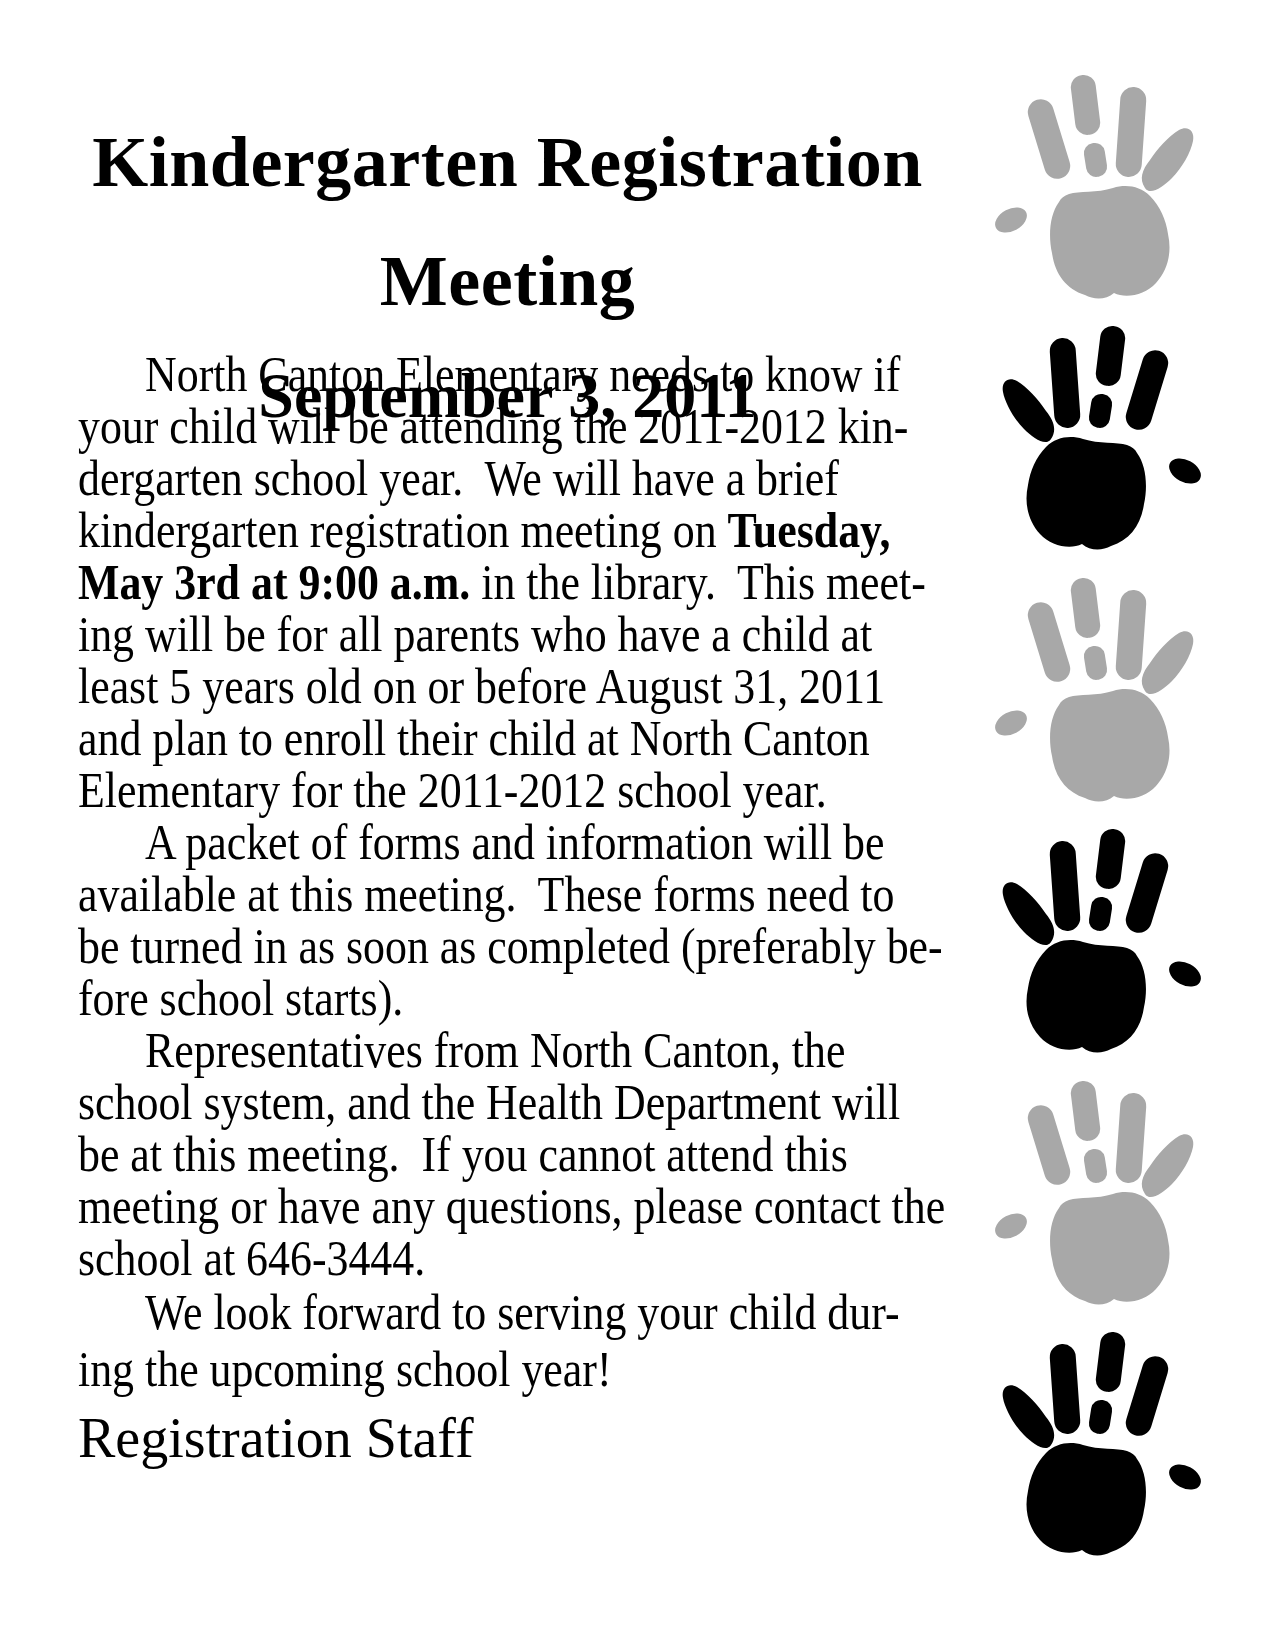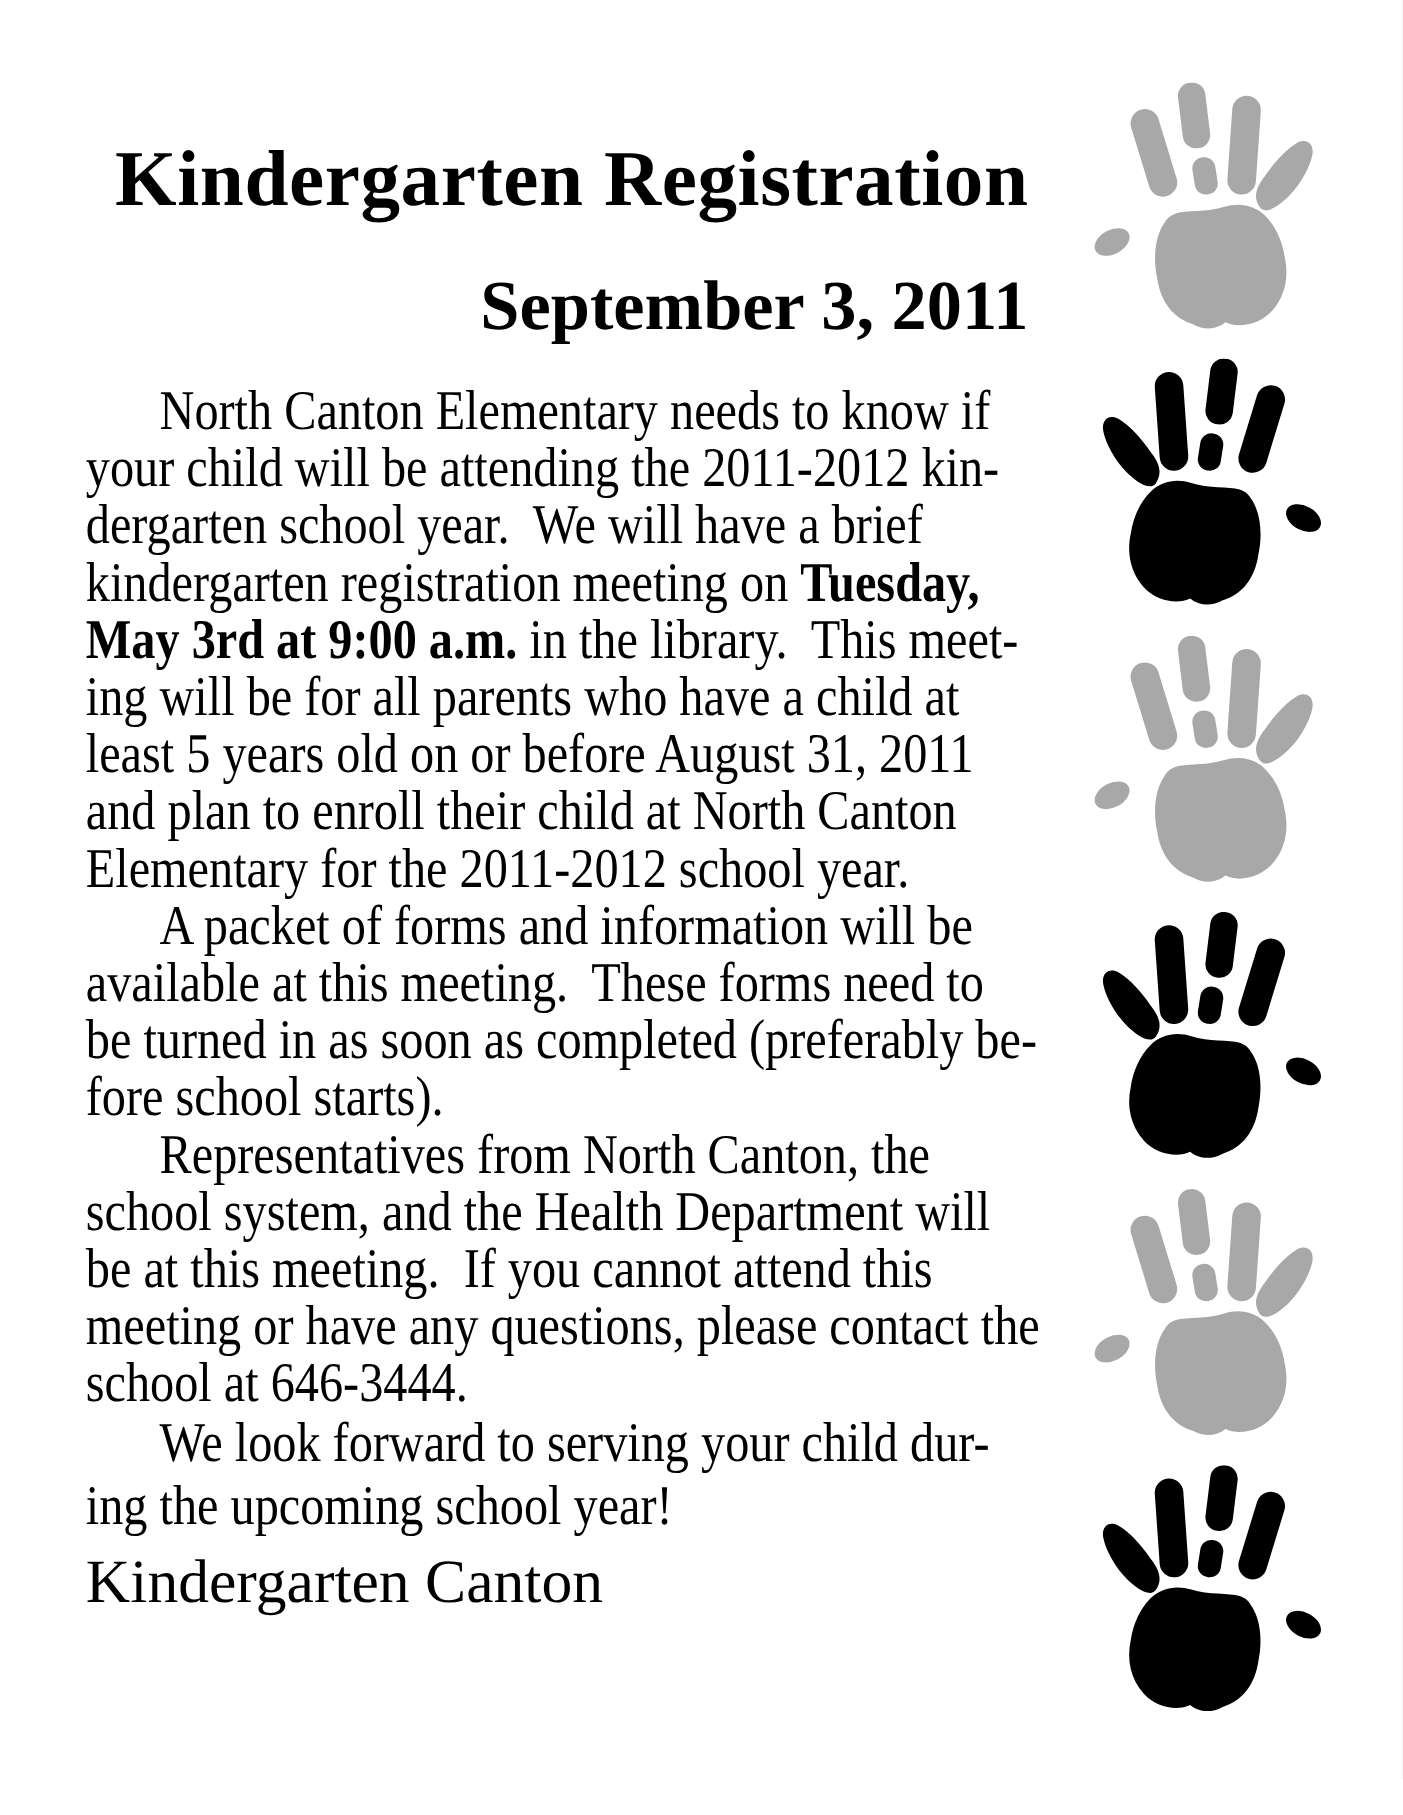--- a/index.html
+++ b/index.html
@@ -11,21 +11,21 @@
     background:#ffffff;
     overflow:hidden;
     font-family:"Liberation Serif","DejaVu Serif",serif;
     color:#000;
   }
   
   .title-block{
     position:absolute;
     left:80px; top:84px;
     width:855px;
-    text-align:right;
+    text-align:center;
     font-weight:bold;
     white-space:pre;
   }
   .title-line-1{font-size:72px;line-height:84px;letter-spacing:0.5px;}
   .title-line-2{font-size:72px;line-height:82px;letter-spacing:0.5px;}
   .title-line-3{font-size:64px;line-height:76px;}
   
   .body-text{
     position:absolute;
     left:78px; top:348px;
@@ -82,26 +82,27 @@
 
       <path d="M66 127 C57 139 55 160 59 178 C62 199 73 214 92 220 C101 225 113 225 121 218 C133 224 152 220 163 208 C175 195 179 177 175 159 C173 145 167 131 157 121 C147 111 133 109 120 113 C104 118 86 116 76 119 C71 121 68 123 66 127 Z"></path>
     </g>
   </defs>
 </svg>
 
 <div class="page">
 
   <div class="title-block">
     <div class="title-line-1">Kindergarten Registration</div>
+    <div class="title-line-2">Meeting</div>
     <div class="title-line-3">September 3, 2011</div>
   </div>
 
   <div class="body-text"><div class="para"><div class="line indent"><span>North Canton Elementary needs to know if</span></div><div class="line"><span>your child will be attending the 2011-2012 kin-</span></div><div class="line"><span>dergarten school year.  We will have a brief</span></div><div class="line"><span>kindergarten registration meeting on </span><span class="b">Tuesday,</span></div><div class="line"><span class="b">May 3rd at 9:00 a.m.</span><span> in the library.  This meet-</span></div><div class="line"><span>ing will be for all parents who have a child at</span></div><div class="line"><span>least 5 years old on or before August 31, 2011</span></div><div class="line"><span>and plan to enroll their child at North Canton</span></div><div class="line"><span>Elementary for the 2011-2012 school year.</span></div></div><div class="para"><div class="line indent"><span>A packet of forms and information will be</span></div><div class="line"><span>available at this meeting.  These forms need to</span></div><div class="line"><span>be turned in as soon as completed (preferably be-</span></div><div class="line"><span>fore school starts).</span></div></div><div class="para"><div class="line indent"><span>Representatives from North Canton, the</span></div><div class="line"><span>school system, and the Health Department will</span></div><div class="line"><span>be at this meeting.  If you cannot attend this</span></div><div class="line"><span>meeting or have any questions, please contact the</span></div><div class="line"><span>school at 646-3444.</span></div></div><div class="para"><div class="line indent"><span>We look forward to serving your child dur-</span></div><div class="line"><span>ing the upcoming school year!</span></div></div></div>
 
-  <div class="signature">Kindergarten Canton</div>
+  <div class="signature">Registration Staff</div>
 
   <div class="hand-column">
       <svg viewBox="0 0 210 225" class="hand">
         <use href="#handprint-shape" fill="#a8a8a8"></use>
       </svg>
       <svg viewBox="0 0 210 225" class="hand">
         <use href="#handprint-shape" fill="#000000" transform="translate(210 0) scale(-1 1)"></use>
       </svg>
       <svg viewBox="0 0 210 225" class="hand">
         <use href="#handprint-shape" fill="#a8a8a8"></use>

